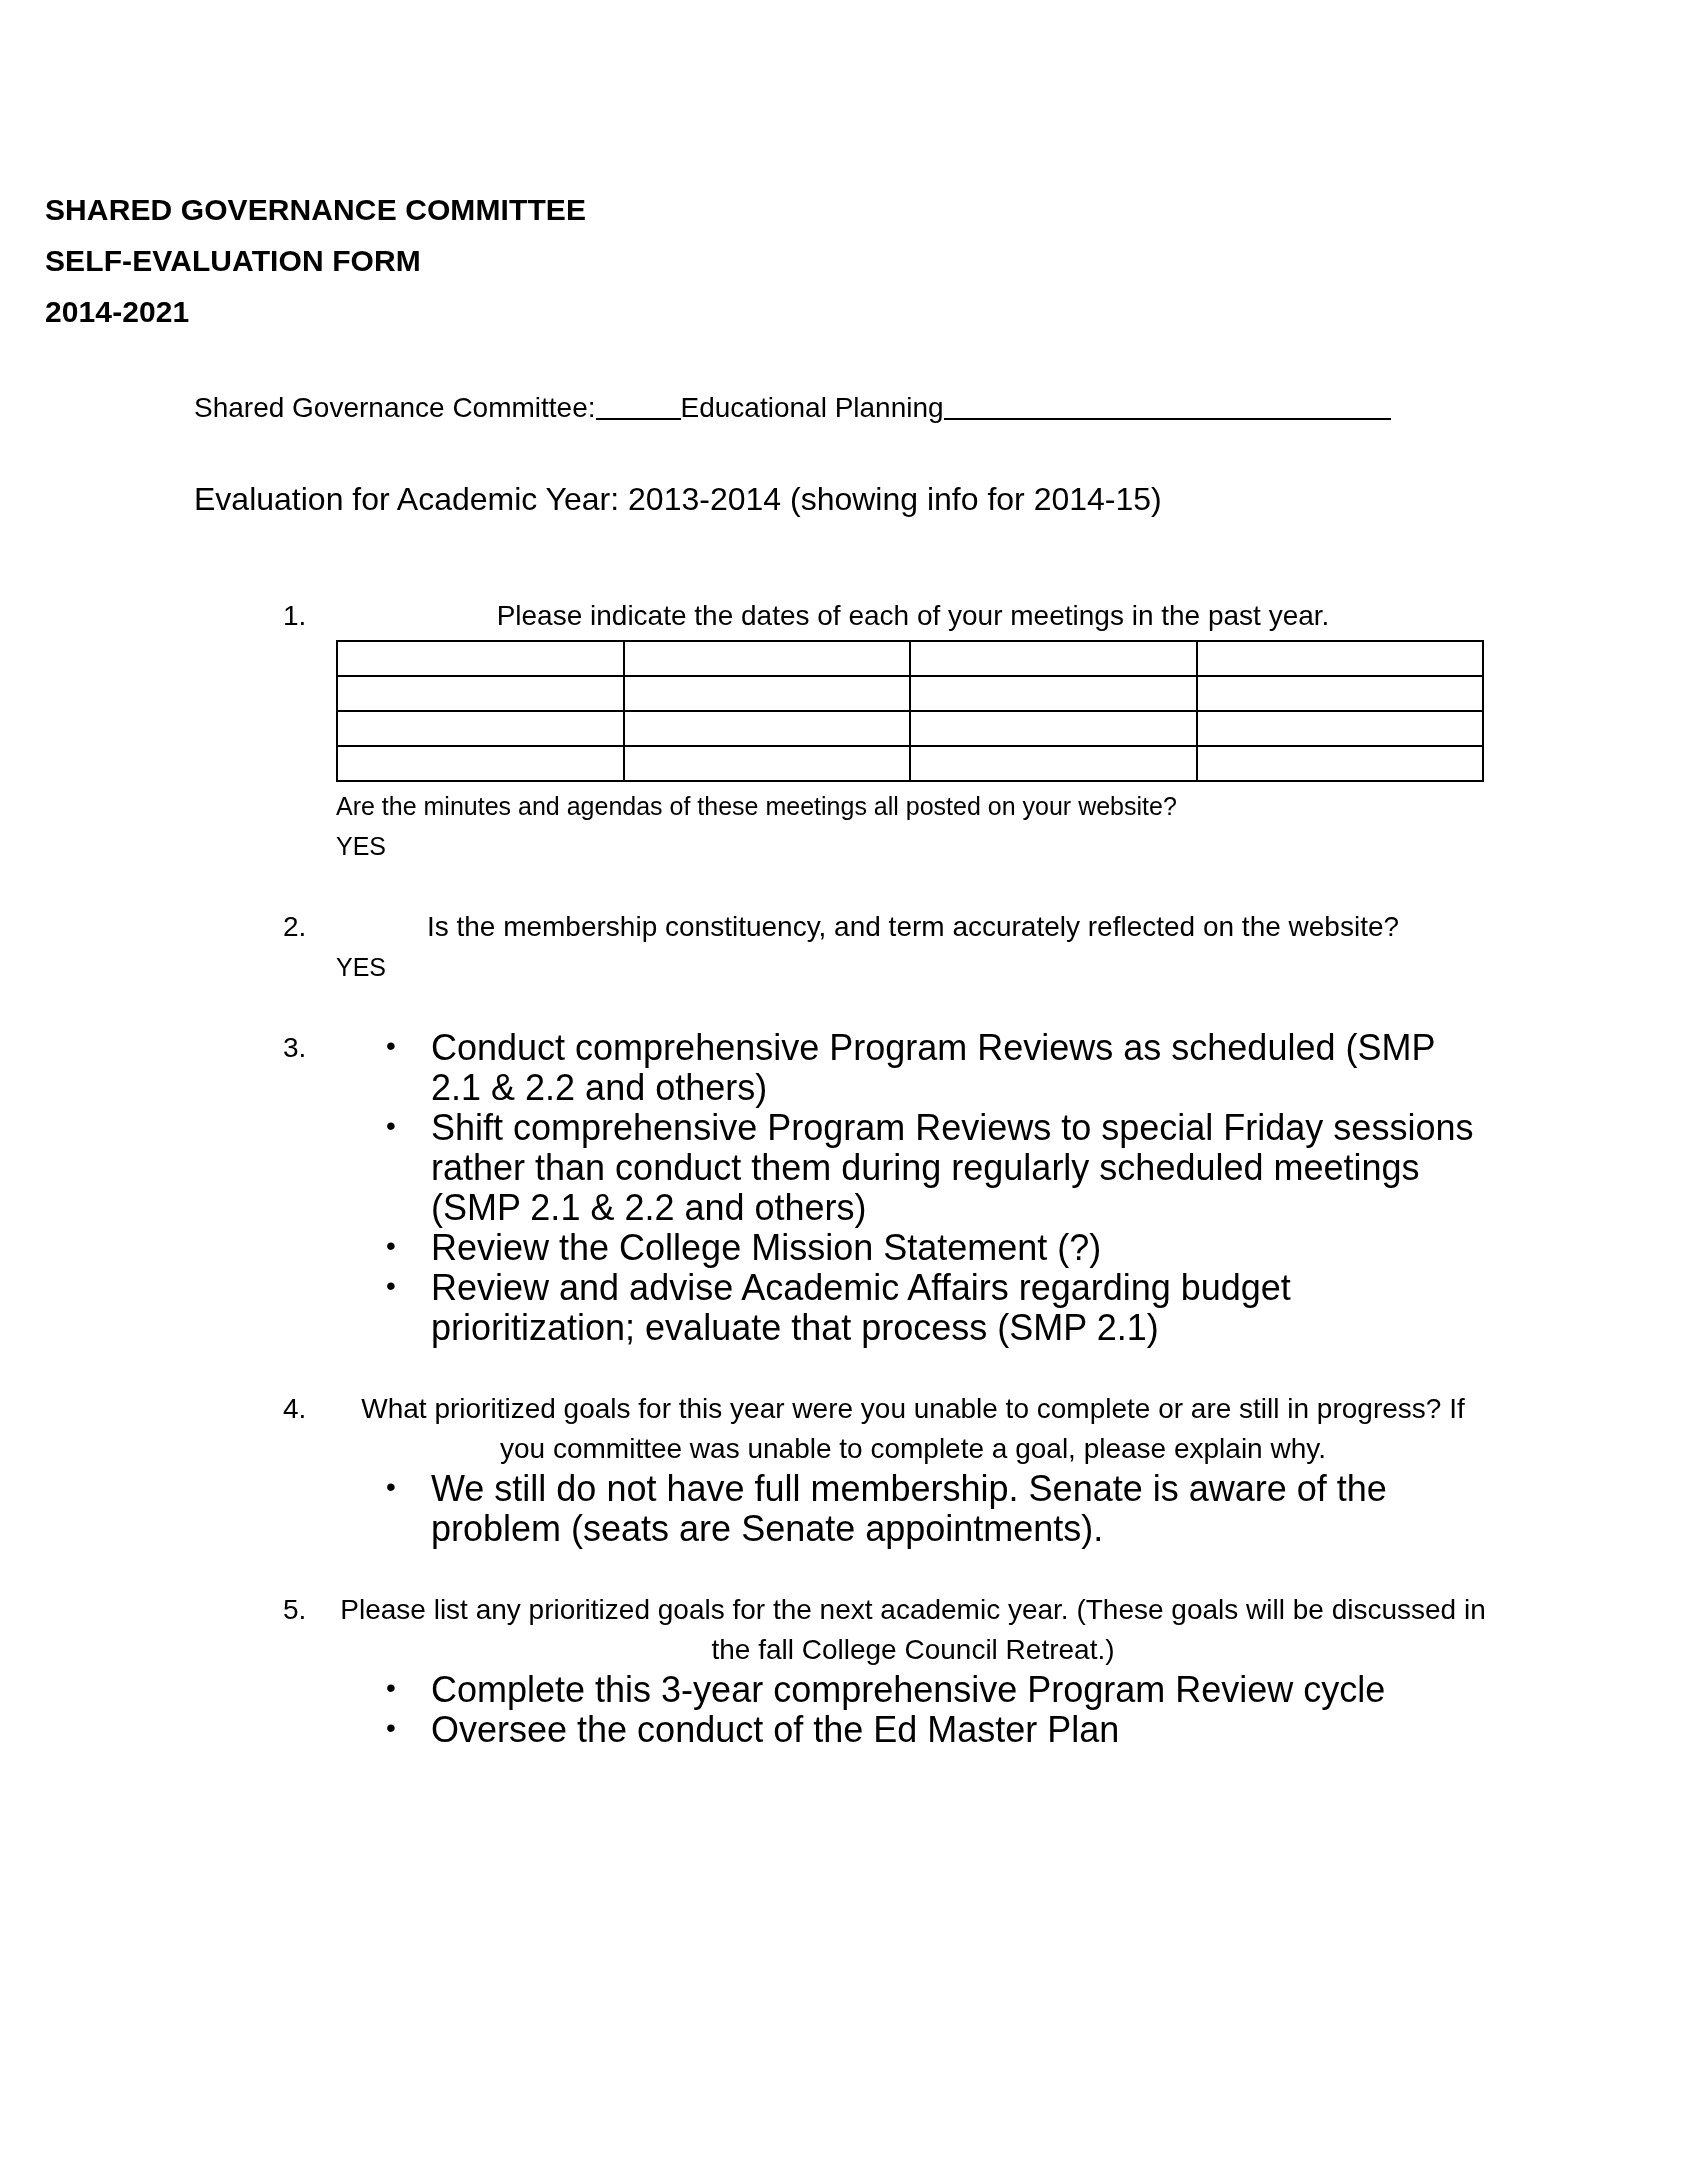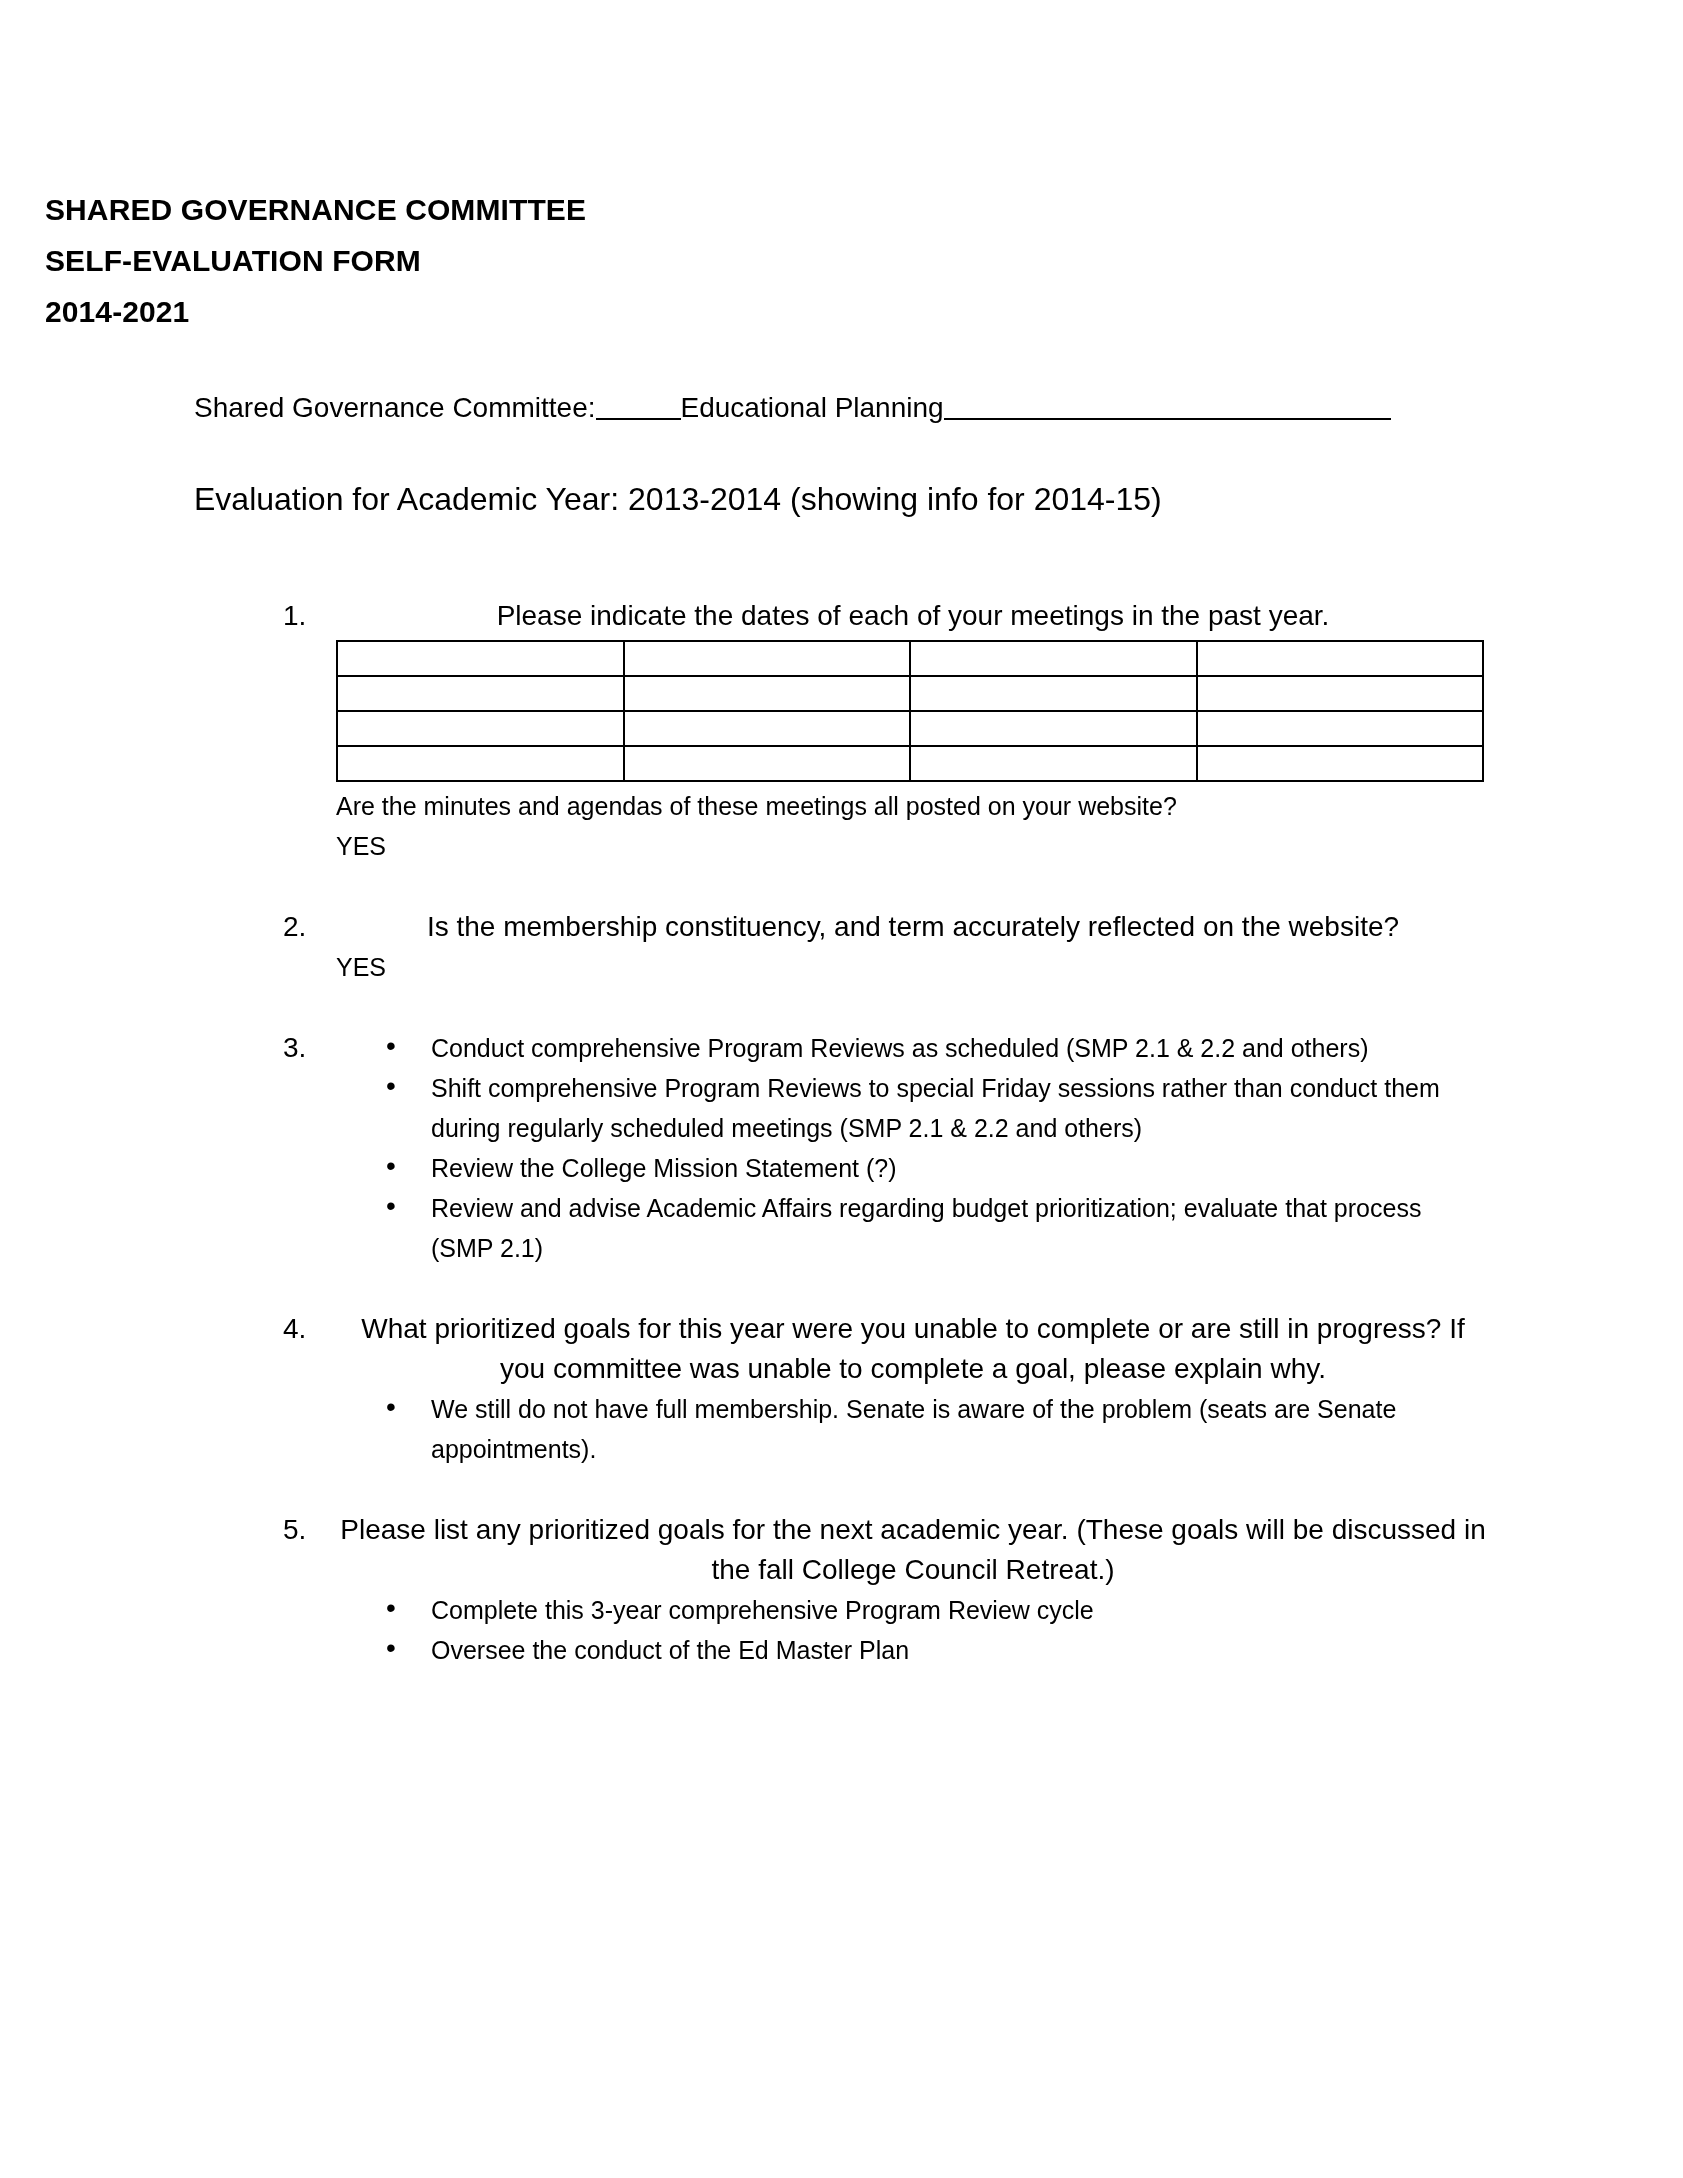--- a/index.html
+++ b/index.html
@@ -119,21 +119,21 @@
 
   
   .bullets {
     list-style: none;
     margin: 0;
     padding: 0;
   }
   .bullet {
     position: relative;
     padding-left: 95px;
-    font-size: 25px;
+    font-size: 36px;
     line-height: 40px;
   }
   .bullet::before {
     content: "\2022";
     position: absolute;
     left: 50px;
     top: -2px;
     font-size: 28px;
     line-height: 40px;
   }

